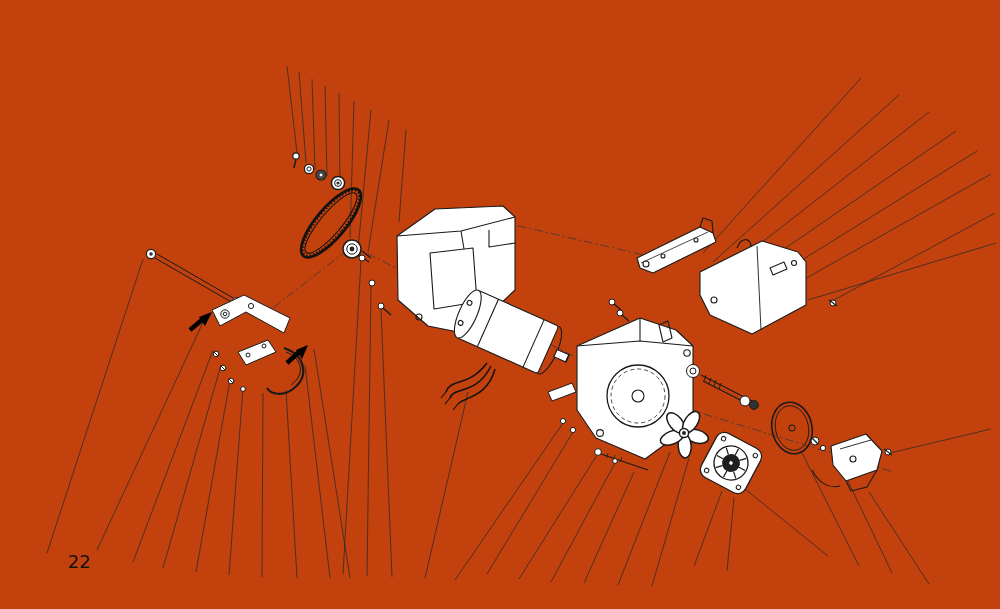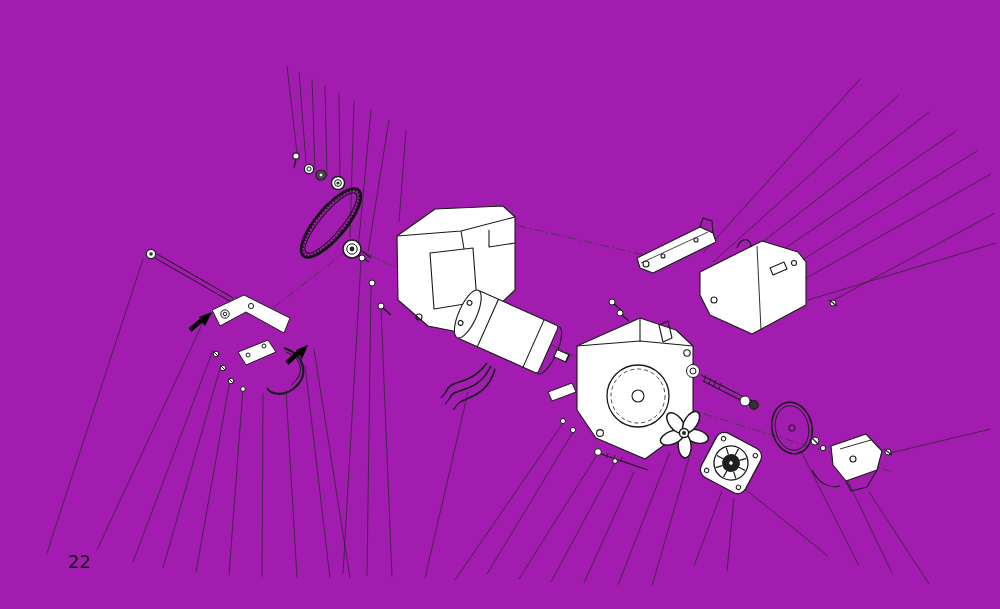--- a/index.html
+++ b/index.html
@@ -5,21 +5,21 @@
   html, body {
     margin: 0;
     padding: 0;
     background: #ffffff;
     font-family: "DejaVu Sans", sans-serif;
   }
   .stage {
     position: relative;
     width: 1000px;
     height: 609px;
-    background: #a21caf;
+    background: #c2410c;
     overflow: hidden;
   }
   svg { display: block; }
   text { font-family: "DejaVu Sans", sans-serif; }
 </style>
 </head>
 <body>
 
 <div class="stage">
   <svg width="1000" height="609" viewBox="0 0 1000 609" xmlns="http://www.w3.org/2000/svg">

